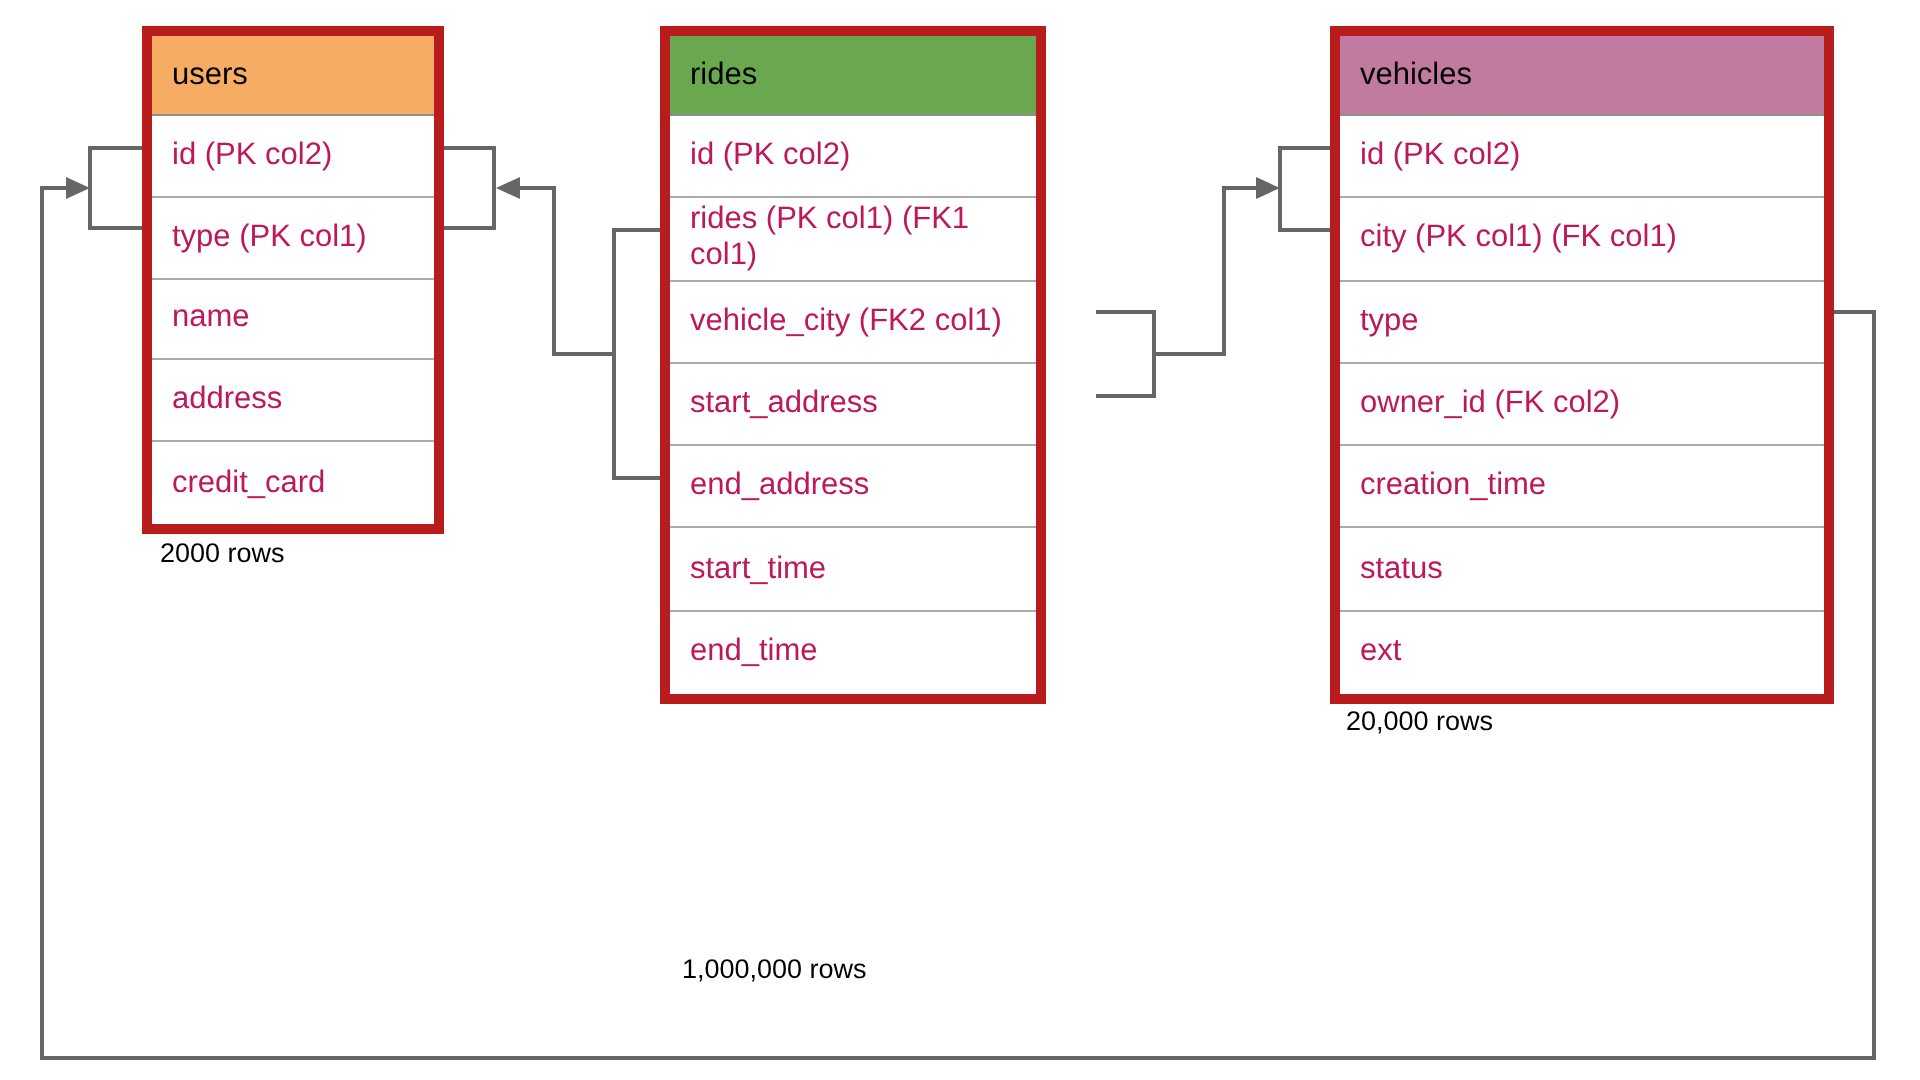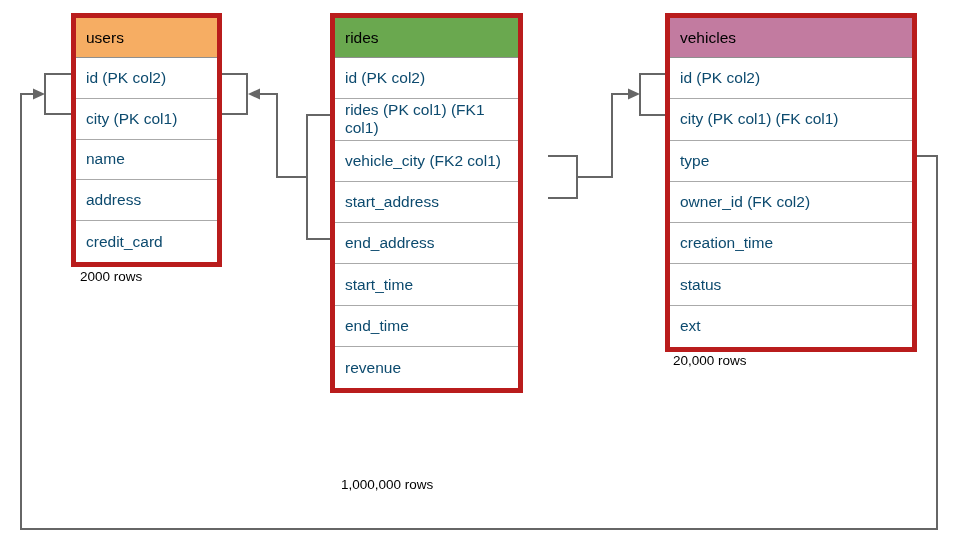--- a/index.html
+++ b/index.html
@@ -26,21 +26,21 @@
     font-size: 15.5px;
     color: #000000;
     border-bottom: 1px solid #8f8f8f;
   }
   .er-row {
     box-sizing: border-box;
     display: flex;
     align-items: center;
     padding: 0 10px;
     font-size: 15.5px;
-    color: #0c4a6e;
+    color: #be185d;
     border-bottom: 1px solid #aaaaaa;
     background: #ffffff;
   }
   .er-row:last-child { border-bottom: none; }
   #table-users   { left: 71px;  top: 13px; width: 151px; }
   #table-rides   { left: 330px; top: 13px; width: 193px; }
   #table-vehicles{ left: 665px; top: 13px; width: 252px; }
   #table-users    .er-row { height: 40.8px; }
   #table-rides    .er-row { height: 41.3px; }
   #table-vehicles .er-row { height: 41.3px; }
@@ -93,37 +93,36 @@
       <polyline points="887,115 913,115 913,198 887,198"></polyline>
       <polyline points="71,74 45,74 45,114 71,114"></polyline>
       <polyline points="913,156 937,156 937,529 21,529 21,94 33,94"></polyline>
       <polygon points="45,94 33,88.5 33,99.5"></polygon>
     </g>
   </svg>
 
   <div class="er-table" id="table-users">
     <div class="er-header" style="background-color: rgb(246, 173, 99);">users</div>
     <div class="er-row">id (PK col2)</div>
-    <div class="er-row">city (PK col1)</div>
+    <div class="er-row">type (PK col1)</div>
     <div class="er-row">name</div>
     <div class="er-row">address</div>
     <div class="er-row">credit_card</div>
   </div>
   <div class="rows-label" id="label-users">2000 rows</div>
 
   <div class="er-table" id="table-rides">
     <div class="er-header" style="background-color: rgb(106, 168, 79);">rides</div>
     <div class="er-row">id (PK col2)</div>
     <div class="er-row">rides (PK col1) (FK1 col1)</div>
     <div class="er-row">vehicle_city (FK2 col1)</div>
     <div class="er-row">start_address</div>
     <div class="er-row">end_address</div>
     <div class="er-row">start_time</div>
     <div class="er-row">end_time</div>
-    <div class="er-row">revenue</div>
   </div>
   <div class="rows-label" id="label-rides">1,000,000 rows</div>
 
   <div class="er-table" id="table-vehicles">
     <div class="er-header" style="background-color: rgb(194, 123, 160);">vehicles</div>
     <div class="er-row">id (PK col2)</div>
     <div class="er-row">city (PK col1) (FK col1)</div>
     <div class="er-row">type</div>
     <div class="er-row">owner_id (FK col2)</div>
     <div class="er-row">creation_time</div>

